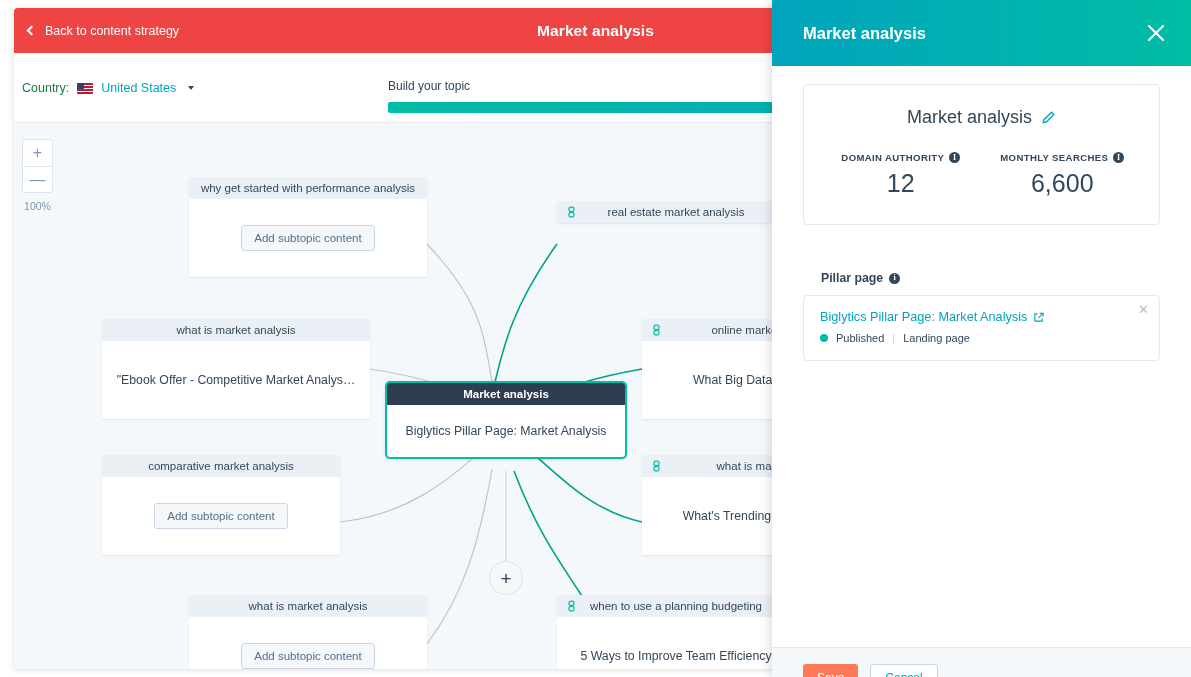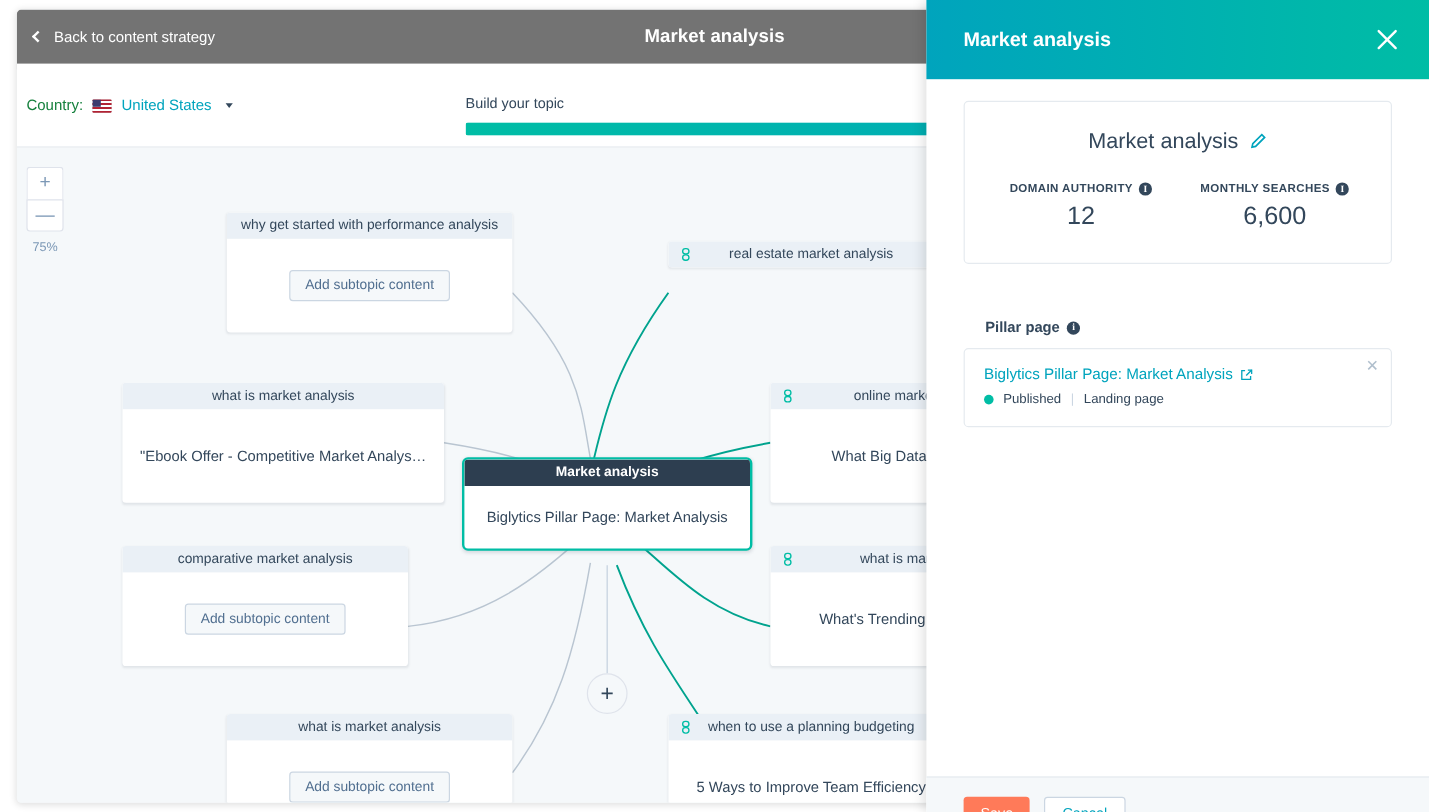--- a/index.html
+++ b/index.html
@@ -22,21 +22,21 @@
     width: 1163px; height: 661px;
     background: #f5f8fa;
     border-radius: 4px;
     overflow: hidden;
     box-shadow: 0 1px 6px rgba(0,0,0,.13);
   }
 
   .topbar {
     position: absolute; left: 0; top: 0;
     width: 100%; height: 50px;
-    background: #737373;
+    background: #ef4444;
     color: #ffffff;
   }
   .back-link {
     position: absolute; left: 14px; top: 0;
     height: 45px; display: flex; align-items: center; gap: 9px;
     color: #ffffff; font-size: 12.5px; cursor: pointer;
   }
   .chev {
     display: inline-block; width: 7px; height: 7px;
     border-left: 2px solid #fff; border-bottom: 2px solid #fff;
@@ -225,21 +225,21 @@
   .pencil-icon { width: 15px; height: 15px; color: #00a4bd; cursor: pointer; }
 
   .stats { display: flex; }
   .stat { flex: 1; text-align: center; }
   .stat-label {
     font-size: 9.6px; letter-spacing: .35px; font-weight: 700;
     color: #33475b; text-transform: uppercase;
     display: flex; align-items: center; justify-content: center; gap: 5px;
     margin-bottom: 6px;
   }
-  .stat-value { font-size: 21px; color: #33475b; font-weight: 400; }
+  .stat-value { font-size: 25px; color: #33475b; font-weight: 400; }
   .info-dot {
     width: 11px; height: 11px; border-radius: 50%;
     background: #33475b; color: #fff; font-size: 8px; font-weight: 700;
     display: inline-flex; align-items: center; justify-content: center;
     line-height: 1; cursor: pointer; font-family: "Liberation Serif", serif;
   }
 
   .section-label {
     margin-top: 46px; margin-bottom: 10px;
     font-size: 12.3px; font-weight: 700; color: #33475b;
@@ -328,21 +328,21 @@
         <path d="M628,245 C570,255 540,268 503,282" stroke="#00a38e" stroke-width="1.6" fill="none"></path>
         <path d="M628,398 C570,385 540,345 505,318" stroke="#00a38e" stroke-width="1.6" fill="none"></path>
         <path d="M568,472 C540,430 520,400 500,347" stroke="#00a38e" stroke-width="1.6" fill="none"></path>
 
         <path d="M492,347 L492,437" stroke="#cbd6e2" stroke-width="1.2" fill="none"></path>
       </svg>
 
       <div class="zoom-ctrls">
         <div class="zoom-btn plus">+</div>
         <div class="zoom-btn minus">—</div>
-        <div class="zoom-pct">75%</div>
+        <div class="zoom-pct">100%</div>
       </div>
 
       <div id="nodes-host">
           <div class="node" style="left: 175px; top: 53px; width: 238px;">
             <div class="node-head">
               <span>why get started with performance analysis</span>
             </div>
             <div class="node-body">
               <div class="add-sub-btn">Add subtopic content</div>
             </div>

